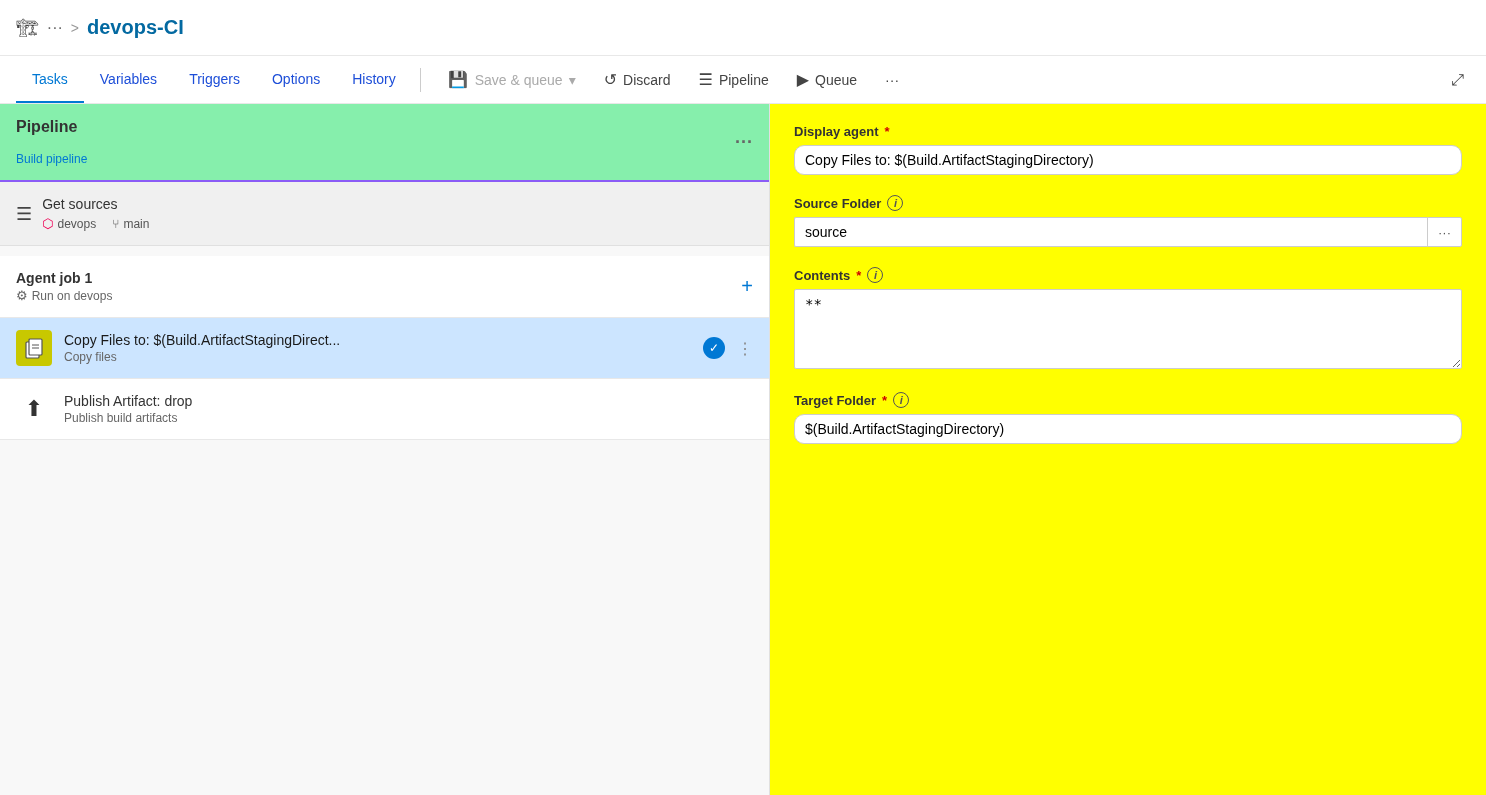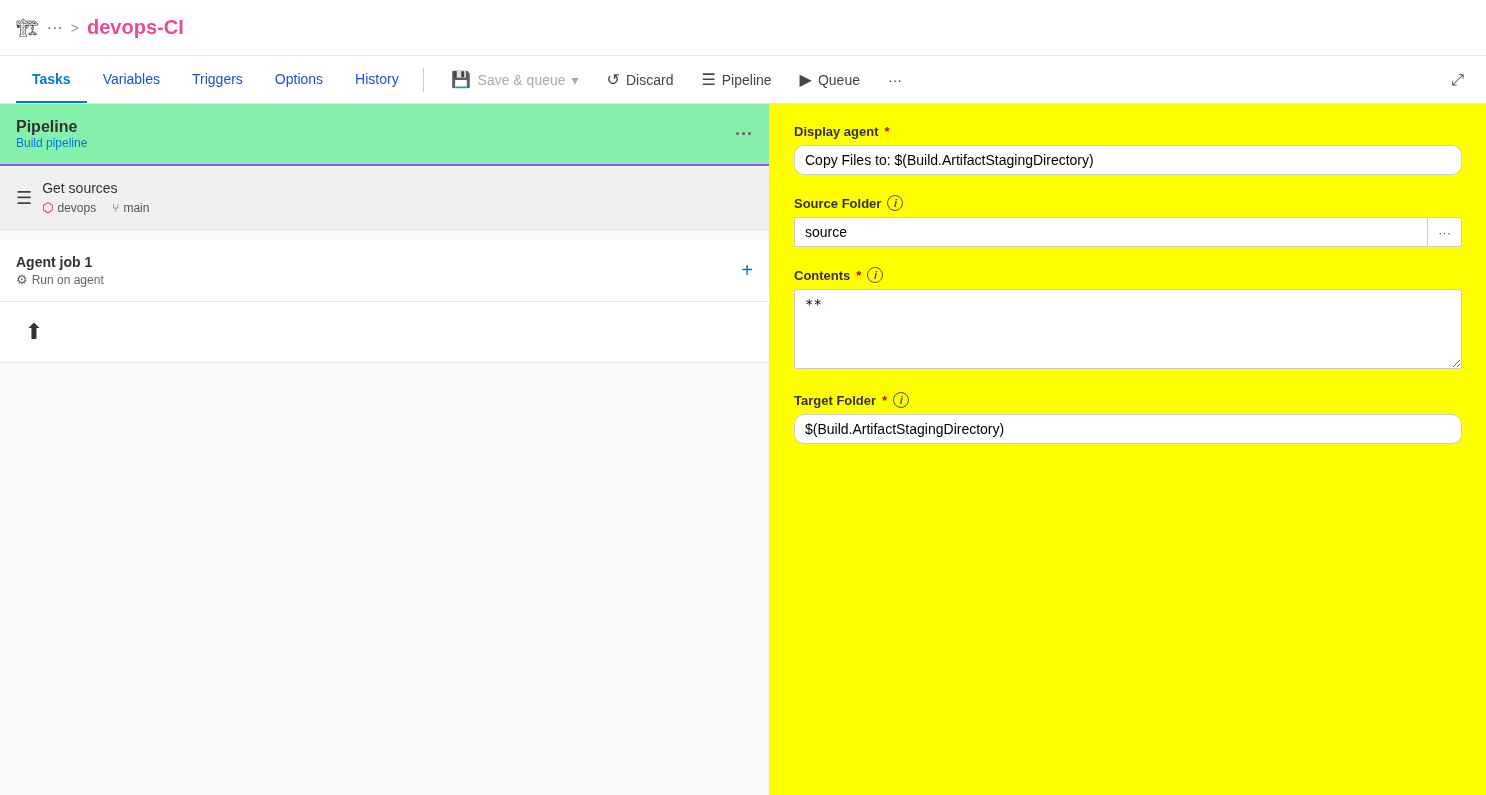--- a/index.html
+++ b/index.html
@@ -23,21 +23,21 @@
       font-size: 16px;
       cursor: pointer;
     }
     .breadcrumb-sep {
       color: #999;
       font-size: 14px;
     }
     .breadcrumb-title {
       font-size: 20px;
       font-weight: 600;
-      color: #ec4899;
+      color: #0369a1;
     }
 
     
     .tab-bar {
       display: flex;
       align-items: center;
       padding: 0 16px;
       height: 48px;
       border-bottom: 1px solid #e8e8e8;
       gap: 0;
@@ -54,21 +54,21 @@
       align-items: center;
       cursor: pointer;
       color: #1d4ed8;
       font-size: 14px;
       position: relative;
       border-bottom: 2px solid transparent;
     }
     .tab.active {
       color: #0078d4;
       border-bottom: 2px solid #0078d4;
-      font-weight: 700;
+      font-weight: 400;
     }
     .tab-divider {
       width: 1px;
       height: 24px;
       background: #ccc;
       margin: 0 8px;
     }
     .toolbar-group {
       display: flex;
       align-items: center;
@@ -124,21 +124,21 @@
       background: #86efac;
       border-bottom: 2px solid #8b5cf6;
     }
     .pipeline-title {
       font-size: 16px;
       font-weight: 600;
     }
     .pipeline-sub {
       font-size: 12px;
       color: #0078d4;
-      margin-top: 0;
+      margin-top: 16px;
     }
     .three-dots {
       cursor: pointer;
       color: #666;
       font-size: 18px;
       font-weight: bold;
     }
 
     
     .get-sources {
@@ -443,30 +443,48 @@
         </div>
       </div>
     </div>
 
     <div class="agent-job">
       <div class="agent-job-header">
         <div class="agent-job-info">
           <div class="title">Agent job 1</div>
           <div class="sub">
             <span style="font-size:13px;">⚙</span>
-            <span>Run on agent</span>
+            <span>Run on devops</span>
           </div>
         </div>
         <button class="add-btn">+</button>
       </div>
 
+      <div class="task-item active">
+        <div class="task-icon" style="background:#c8c800; border-radius:4px; padding:4px;">
+          <svg width="22" height="22" viewBox="0 0 22 22" fill="none" xmlns="http://www.w3.org/2000/svg">
+            <rect x="3" y="5" width="13" height="16" rx="1" fill="#fff" stroke="#555" stroke-width="1.2"></rect>
+            <rect x="6" y="2" width="13" height="16" rx="1" fill="#fff" stroke="#555" stroke-width="1.2"></rect>
+            <line x1="9" y1="8" x2="16" y2="8" stroke="#555" stroke-width="1"></line>
+            <line x1="9" y1="11" x2="16" y2="11" stroke="#555" stroke-width="1"></line>
+          </svg>
+        </div>
+        <div class="task-body">
+          <div class="task-name">Copy Files to: $(Build.ArtifactStagingDirect...</div>
+          <div class="task-sub">Copy files</div>
+        </div>
+        <div class="task-check">✓</div>
+        <span class="task-drag">⋮</span>
+      </div>
 
       <div class="task-item">
         <div class="task-icon" style="font-size:22px; color:#333;">⬆</div>
         <div class="task-body">
+          <div class="task-name">Publish Artifact: drop</div>
+          <div class="task-sub">Publish build artifacts</div>
         </div>
       </div>
 
     </div>
   </div>
 
   <div class="right-panel">
 
 
     <div class="field-row">

